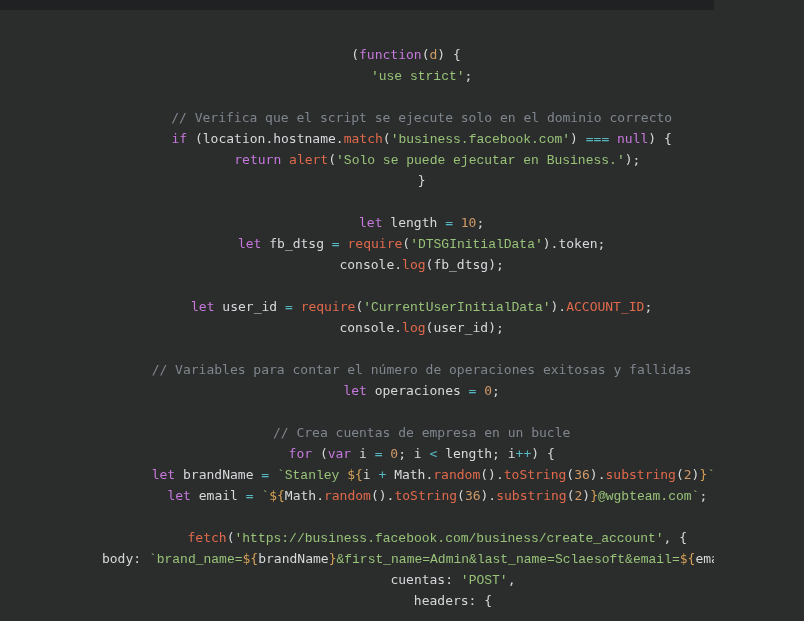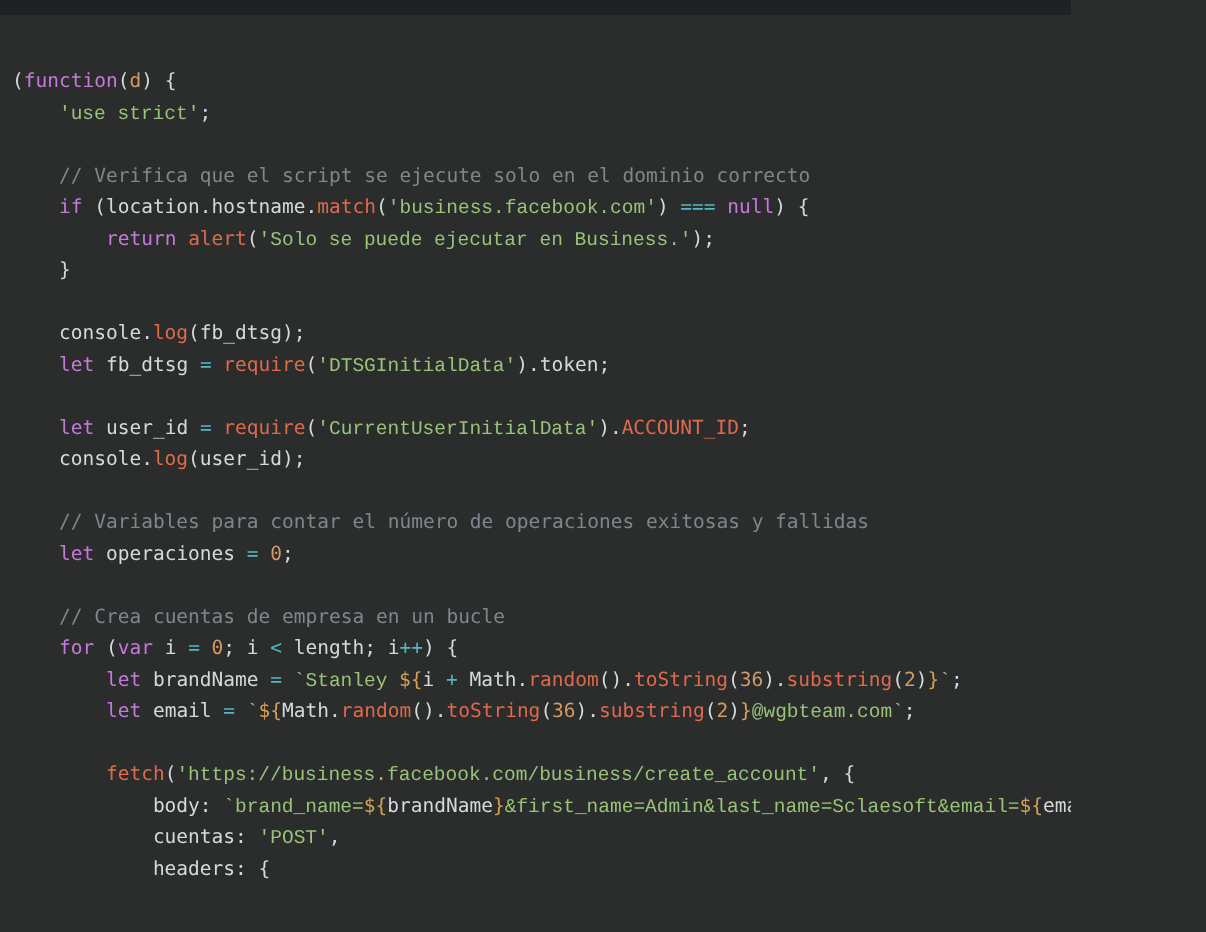--- a/index.html
+++ b/index.html
@@ -1,21 +1,21 @@
 <!DOCTYPE html>
 <html style="--bg: #2b2d2c; --strip: #1f2122; --accent: #1d7dd2; --fg: #d6d9db; --kw: #c678dd; --fn: #e0694c; --str: #98c379; --num: #d19a66; --op: #56b6c2; --cmt: #7f868e; --tpl: #d5a156;"><head>
 <meta charset="utf-8">
 <style>
   html,body{margin:0;padding:0;}
   body{
     width:804px;height:621px;overflow:hidden;
     background:var(--bg,#2b2d2c);
     font-family:"DejaVu Sans Mono","Liberation Mono",monospace;
   }
-  .window{position:relative;width:714px;height:621px;overflow:hidden;}
+  .window{position:relative;width:714px;height:621px;overflow:hidden;text-align:center;}
   .top-strip{
     position:absolute;top:0;left:0;width:804px;height:10px;
     background:var(--strip,#1f2122);
   }
   .accent-bar{
     position:absolute;top:0;left:714px;width:90px;height:5px;
     background:var(--accent,#1d7dd2);
   }
   .editor{
     position:absolute;top:10px;left:0;width:804px;height:611px;
@@ -44,22 +44,23 @@
   <div class="editor">
     <div class="code">
         <div class="code-line"><span class="tok-fg">(</span><span class="tok-kw">function</span><span class="tok-fg">(</span><span class="tok-num">d</span><span class="tok-fg">) {</span></div>
         <div class="code-line"><span class="tok-fg">    </span><span class="tok-str">'use strict'</span><span class="tok-fg">;</span></div>
         <div class="code-line"></div>
         <div class="code-line"><span class="tok-fg">    </span><span class="tok-cmt">// Verifica que el script se ejecute solo en el dominio correcto</span></div>
         <div class="code-line"><span class="tok-fg">    </span><span class="tok-kw">if</span><span class="tok-fg"> (location.hostname.</span><span class="tok-fn">match</span><span class="tok-fg">(</span><span class="tok-str">'business.facebook.com'</span><span class="tok-fg">) </span><span class="tok-op">===</span><span class="tok-fg"> </span><span class="tok-kw">null</span><span class="tok-fg">) {</span></div>
         <div class="code-line"><span class="tok-fg">        </span><span class="tok-kw">return</span><span class="tok-fg"> </span><span class="tok-fn">alert</span><span class="tok-fg">(</span><span class="tok-str">'Solo se puede ejecutar en Business.'</span><span class="tok-fg">);</span></div>
         <div class="code-line"><span class="tok-fg">    }</span></div>
         <div class="code-line"></div>
+        <div class="code-line"><span class="tok-fg">    </span><span class="tok-kw">let</span><span class="tok-fg"> length </span><span class="tok-op">=</span><span class="tok-fg"> </span><span class="tok-num">10</span><span class="tok-fg">;</span></div>
+        <div class="code-line"><span class="tok-fg">    </span><span class="tok-kw">let</span><span class="tok-fg"> fb_dtsg </span><span class="tok-op">=</span><span class="tok-fg"> </span><span class="tok-fn">require</span><span class="tok-fg">(</span><span class="tok-str">'DTSGInitialData'</span><span class="tok-fg">).token;</span></div>
         <div class="code-line"><span class="tok-fg">    console.</span><span class="tok-fn">log</span><span class="tok-fg">(fb_dtsg);</span></div>
-        <div class="code-line"><span class="tok-fg">    </span><span class="tok-kw">let</span><span class="tok-fg"> fb_dtsg </span><span class="tok-op">=</span><span class="tok-fg"> </span><span class="tok-fn">require</span><span class="tok-fg">(</span><span class="tok-str">'DTSGInitialData'</span><span class="tok-fg">).token;</span></div>
         <div class="code-line"></div>
         <div class="code-line"><span class="tok-fg">    </span><span class="tok-kw">let</span><span class="tok-fg"> user_id </span><span class="tok-op">=</span><span class="tok-fg"> </span><span class="tok-fn">require</span><span class="tok-fg">(</span><span class="tok-str">'CurrentUserInitialData'</span><span class="tok-fg">).</span><span class="tok-fn">ACCOUNT_ID</span><span class="tok-fg">;</span></div>
         <div class="code-line"><span class="tok-fg">    console.</span><span class="tok-fn">log</span><span class="tok-fg">(user_id);</span></div>
         <div class="code-line"></div>
         <div class="code-line"><span class="tok-fg">    </span><span class="tok-cmt">// Variables para contar el número de operaciones exitosas y fallidas</span></div>
         <div class="code-line"><span class="tok-fg">    </span><span class="tok-kw">let</span><span class="tok-fg"> operaciones </span><span class="tok-op">=</span><span class="tok-fg"> </span><span class="tok-num">0</span><span class="tok-fg">;</span></div>
         <div class="code-line"></div>
         <div class="code-line"><span class="tok-fg">    </span><span class="tok-cmt">// Crea cuentas de empresa en un bucle</span></div>
         <div class="code-line"><span class="tok-fg">    </span><span class="tok-kw">for</span><span class="tok-fg"> (</span><span class="tok-kw">var</span><span class="tok-fg"> i </span><span class="tok-op">=</span><span class="tok-fg"> </span><span class="tok-num">0</span><span class="tok-fg">; i </span><span class="tok-op">&lt;</span><span class="tok-fg"> length; i</span><span class="tok-op">++</span><span class="tok-fg">) {</span></div>
         <div class="code-line"><span class="tok-fg">        </span><span class="tok-kw">let</span><span class="tok-fg"> brandName </span><span class="tok-op">=</span><span class="tok-fg"> </span><span class="tok-str">`Stanley </span><span class="tok-tpl">${</span><span class="tok-fg">i </span><span class="tok-op">+</span><span class="tok-fg"> Math.</span><span class="tok-fn">random</span><span class="tok-fg">().</span><span class="tok-fn">toString</span><span class="tok-fg">(</span><span class="tok-num">36</span><span class="tok-fg">).</span><span class="tok-fn">substring</span><span class="tok-fg">(</span><span class="tok-num">2</span><span class="tok-fg">)</span><span class="tok-tpl">}</span><span class="tok-str">`</span><span class="tok-fg">;</span></div>

